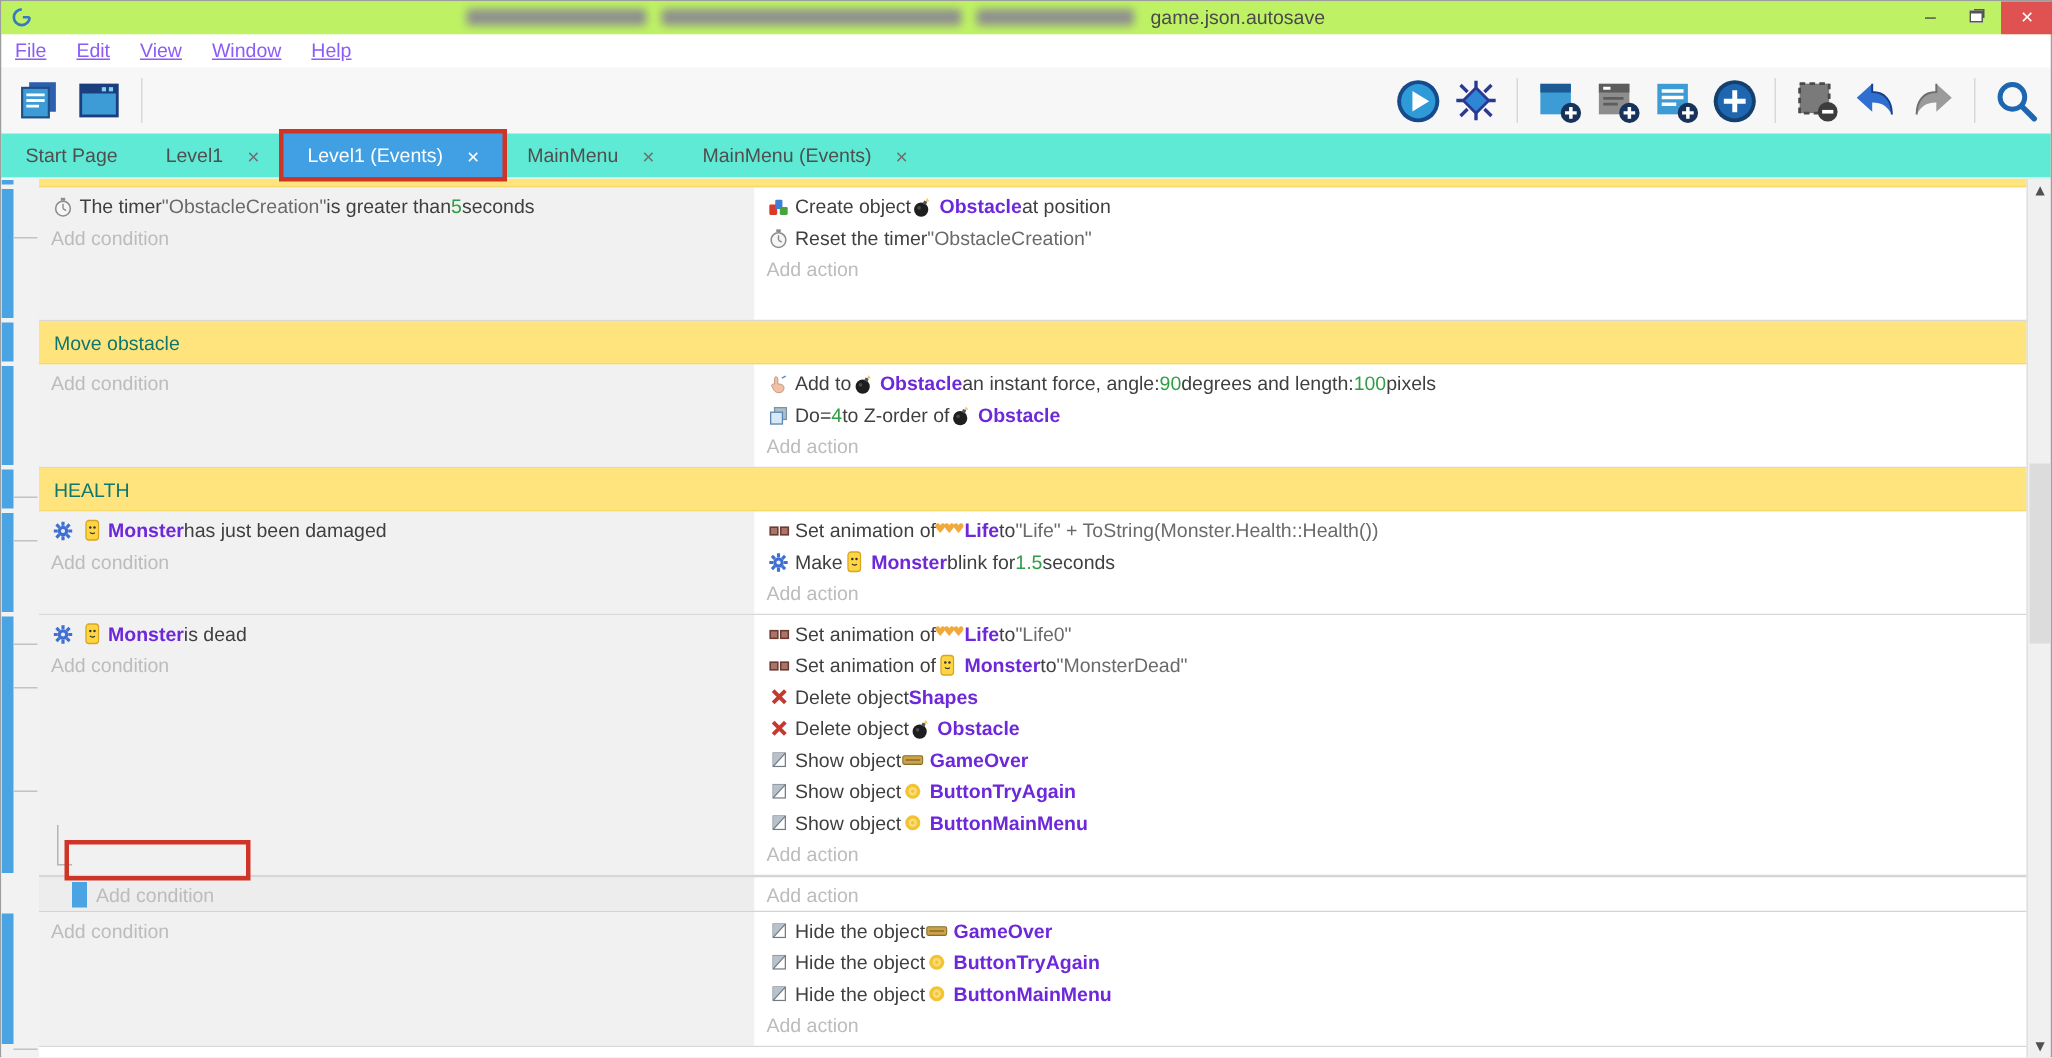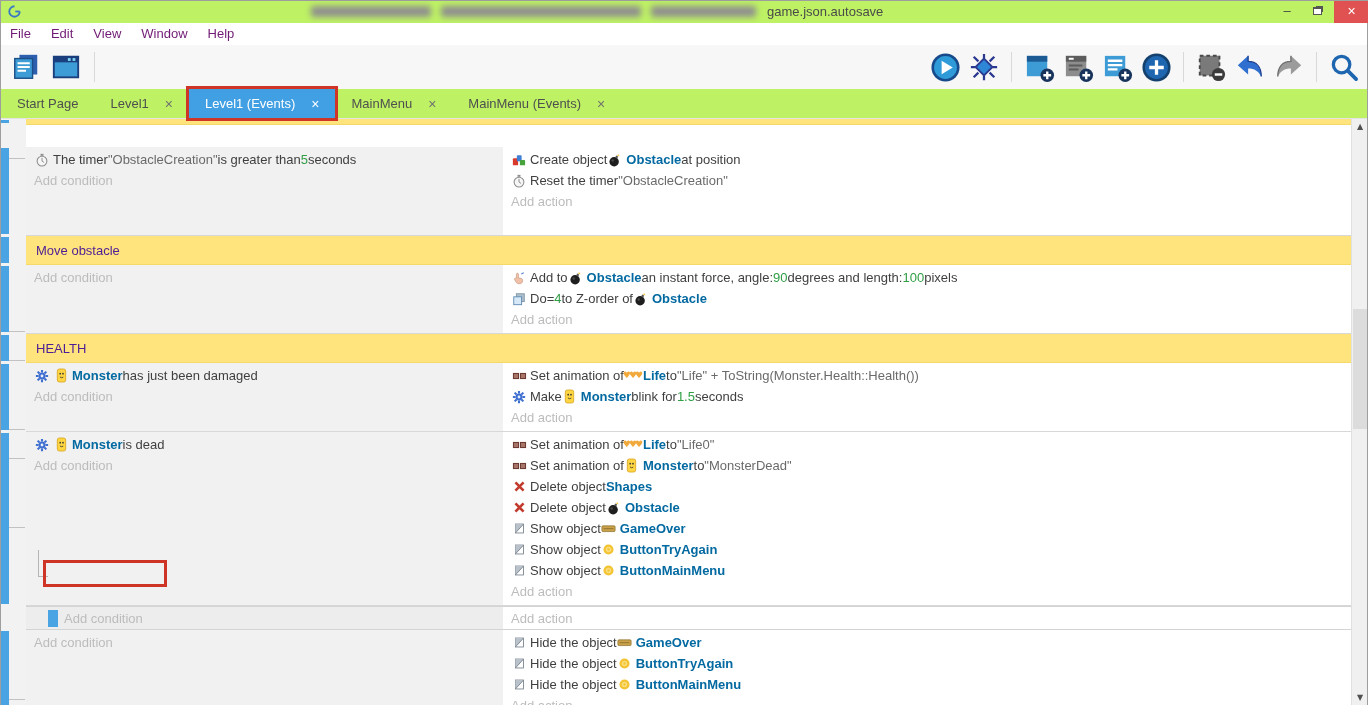--- a/index.html
+++ b/index.html
@@ -14,56 +14,56 @@
   #title-blur i { display:block; height:11px; margin-top:2px; background:#8f8f8f; border-radius:2px; }
   #title-text { position:absolute; left:766px; top:0; height:22px; line-height:22px; font-size:13px; color:#4a4a4a; }
   .wctrl { position:absolute; top:0; height:22px; text-align:center; color:#444; font-size:13px; line-height:20px; }
   #min-btn { left:1272px; width:28px; }
   #restore-btn { left:1302px; width:28px; }
   #restore-glyph { display:inline-block; width:9px; height:8px; border:1px solid #555; border-top-width:2px; margin-top:6px; background:#fff; box-shadow:2px -2px 0 -1px #555; }
   #close-btn { left:1333px; width:35px; background:#e05252; color:#fff; font-size:14px; cursor:default; }
 
   
   #menubar { position:absolute; left:0; top:22px; width:100%; height:22px; background:#fff; display:flex; align-items:center; }
-  .menu-item { font-size:13px; color:#701a75; padding:0 10px; line-height:22px; }
+  .menu-item { font-size:13px; color:#8b5cf6; padding:0 10px; line-height:22px;text-decoration:underline; }
   .menu-item:first-child { padding-left:9px; }
 
   
   #toolbar { position:absolute; left:0; top:44px; width:100%; height:44px; background:#f7f7f7; }
   #toolbar-left { position:absolute; left:8px; top:6px; display:flex; align-items:center; gap:6px; }
   #toolbar-right { position:absolute; right:6px; top:6px; display:flex; align-items:center; gap:5px; }
   .tbtn { width:34px; height:32px; display:flex; align-items:center; justify-content:center; }
   .tsep { width:1px; height:30px; background:#d9d9d9; margin:0 5px; }
 
   
-  #tabbar { position:absolute; left:0; top:88px; width:100%; height:30px; background:#bef264; border-bottom:1px solid #e3e3e3; display:flex; align-items:stretch; }
+  #tabbar { position:absolute; left:0; top:88px; width:100%; height:30px; background:#5eead4; border-bottom:1px solid #e3e3e3; display:flex; align-items:stretch; }
   .tab { display:flex; align-items:center; padding:0 16px; font-size:13px; color:#4f4f4f; gap:16px; white-space:nowrap; }
   .tab .tclose { color:#707070; font-size:14px; line-height:1; }
   .tab.active { background:#41a0e3; color:#fff; box-shadow:0 0 0 3px #cf3527; position:relative; z-index:5; }
   .tab.active .tclose { color:#fff; }
 
   
   #events { position:absolute; left:0; top:118px; width:1352px; height:587px; background:#fff; overflow:hidden; }
   #gutter { position:absolute; left:0; top:0; width:25px; height:100%; background:#f2f2f2; }
   .tick { position:absolute; left:8px; width:16px; height:1px; background:#c2c2c2; }
   #sub-connector-v { position:absolute; left:37px; width:1px; background:#b5b5b5; }
   #sub-connector-h { position:absolute; left:37px; height:1px; background:#b5b5b5; }
   #blocks { position:absolute; left:25px; top:0; width:1327px; }
   .block { position:relative; width:100%; }
   .block.header { background:#ffe47d; border-bottom:1px solid #f4d869; }
-  .block.header .hlabel { position:absolute; left:10px; top:0; bottom:0; display:flex; align-items:center; font-size:13px; color:#4c1d95; }
+  .block.header .hlabel { position:absolute; left:10px; top:0; bottom:0; display:flex; align-items:center; font-size:13px; color:#0f766e; }
   .bar { position:absolute; left:-25px; top:1px; bottom:1px; width:8px; background:#4aa3e3; }
   .block.event { border-bottom:1px solid #d8d8d8; }
   .cond { position:absolute; left:0; top:0; bottom:0; width:477px; background:#f1f1f1; padding:2px 0 0 8px; }
   .act  { position:absolute; left:477px; top:0; bottom:0; right:0; background:#fff; padding:2px 0 0 8px; }
   .line { height:21px; line-height:21px; font-size:13px; color:#3f3f3f; white-space:nowrap; display:flex; align-items:center; }
   .line .s-p { color:#3f3f3f; }
   .line .s-q { color:#6a6a6a; }
   .line .s-g { color:#2f9e44; }
-  .line .s-o { color:#0369a1; font-weight:bold; }
+  .line .s-o { color:#6d28d9; font-weight:bold; }
   .line .s-m { color:#bcbcbc; }
   .ic { display:inline-flex; width:16px; height:16px; align-items:center; justify-content:center; margin-right:3px; flex:0 0 auto; }
   .ic svg { display:block; }
   .hearts { color:#f0a93a; font-size:9px; letter-spacing:-2px; font-family:"DejaVu Sans",sans-serif; }
   
   .block.sub { border-top:1px solid #d4d4d4; border-bottom:1px solid #d4d4d4; }
   .block.sub .cond { background:#ededed; padding-left:0; }
   .sub-handle { position:absolute; left:22px; top:3px; width:10px; height:17px; background:#4aa3e3; }
   .block.sub .line { position:absolute; left:38px; top:1px; }
   .block.sub .act .line { left:8px; }
@@ -225,21 +225,21 @@
         <span class="tclose">×</span>
       </div>
   </div>
 
   <div id="events">
     <div id="gutter"></div>
     <div id="blocks">
         <div class="block header" style="height: 6px;">
           <div class="bar"></div>
         </div>
-        <div class="block event" style="height: 89px; margin-top: 22px;">
+        <div class="block event" style="height: 89px;">
           <div class="bar"></div>
           <div class="cond">
             <div class="line">
               <span class="ic">
                 <svg width="14" height="14" viewBox="0 0 16 16">
                   <rect x="6.3" y="1" width="3.4" height="2.2" fill="#8d8d8d"></rect>
                   <circle cx="8" cy="9.2" r="5.6" fill="#f6f6f6" stroke="#8d8d8d" stroke-width="1.2"></circle>
                   <path d="M8 9.2V5.6M8 9.2l2.4 1.6" stroke="#8d8d8d" stroke-width="1.1" fill="none"></path>
                 </svg>
               </span>

